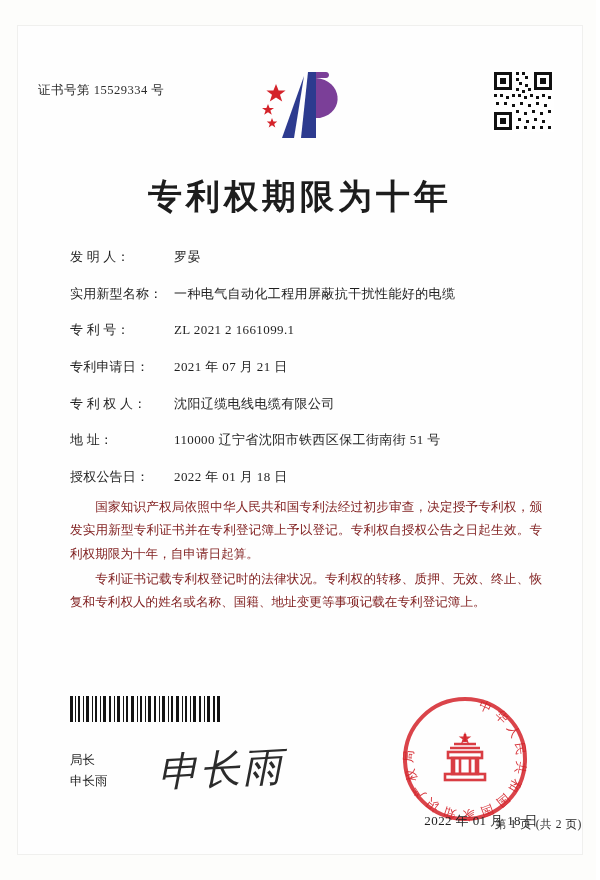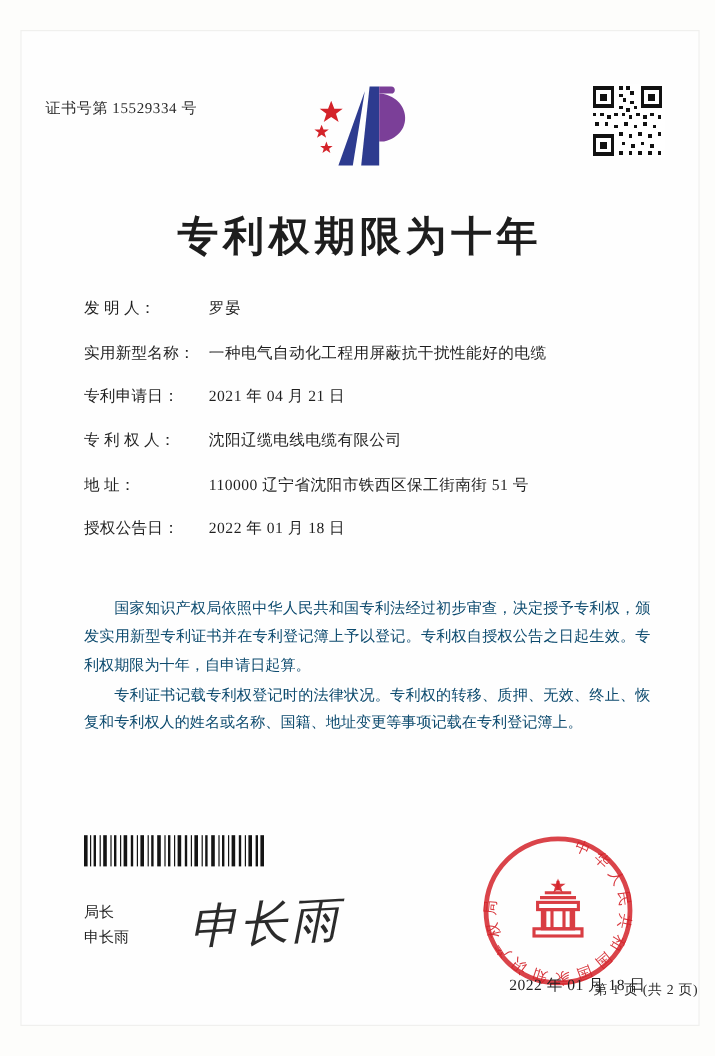--- a/index.html
+++ b/index.html
@@ -101,21 +101,21 @@
     margin-right: 8px;
   }
   
   .paras {
     position: absolute;
     left: 52px;
     top: 470px;
     width: 472px;
     font-size: 12.6px;
     line-height: 1.85;
-    color: #0c4a6e;
+    color: #7f1d1d;
     text-align: justify;
   }
   .paras p {
     margin: 0 0 2px 0;
     text-indent: 2em;
   }
   
   .barcode {
     position: absolute;
     left: 52px;
@@ -260,22 +260,26 @@
     <div class="fields">
       <div class="frow">
         <span class="flabel wide">发 明 人：</span>
         <span class="fval">罗晏</span>
       </div>
       <div class="frow">
         <span class="flabel wide">实用新型名称：</span>
         <span class="fval">一种电气自动化工程用屏蔽抗干扰性能好的电缆</span>
       </div>
       <div class="frow">
+        <span class="flabel wide">专 利 号：</span>
+        <span class="fval">ZL 2021 2 1661099.1</span>
+      </div>
+      <div class="frow">
         <span class="flabel wide">专利申请日：</span>
-        <span class="fval">2021 年 04 月 21 日</span>
+        <span class="fval">2021 年 07 月 21 日</span>
       </div>
       <div class="frow">
         <span class="flabel wide">专 利 权 人：</span>
         <span class="fval">沈阳辽缆电线电缆有限公司</span>
       </div>
       <div class="frow">
         <span class="flabel wide">地 址：</span>
         <span class="fval">110000 辽宁省沈阳市铁西区保工街南街 51 号</span>
       </div>
       <div class="frow pair">

